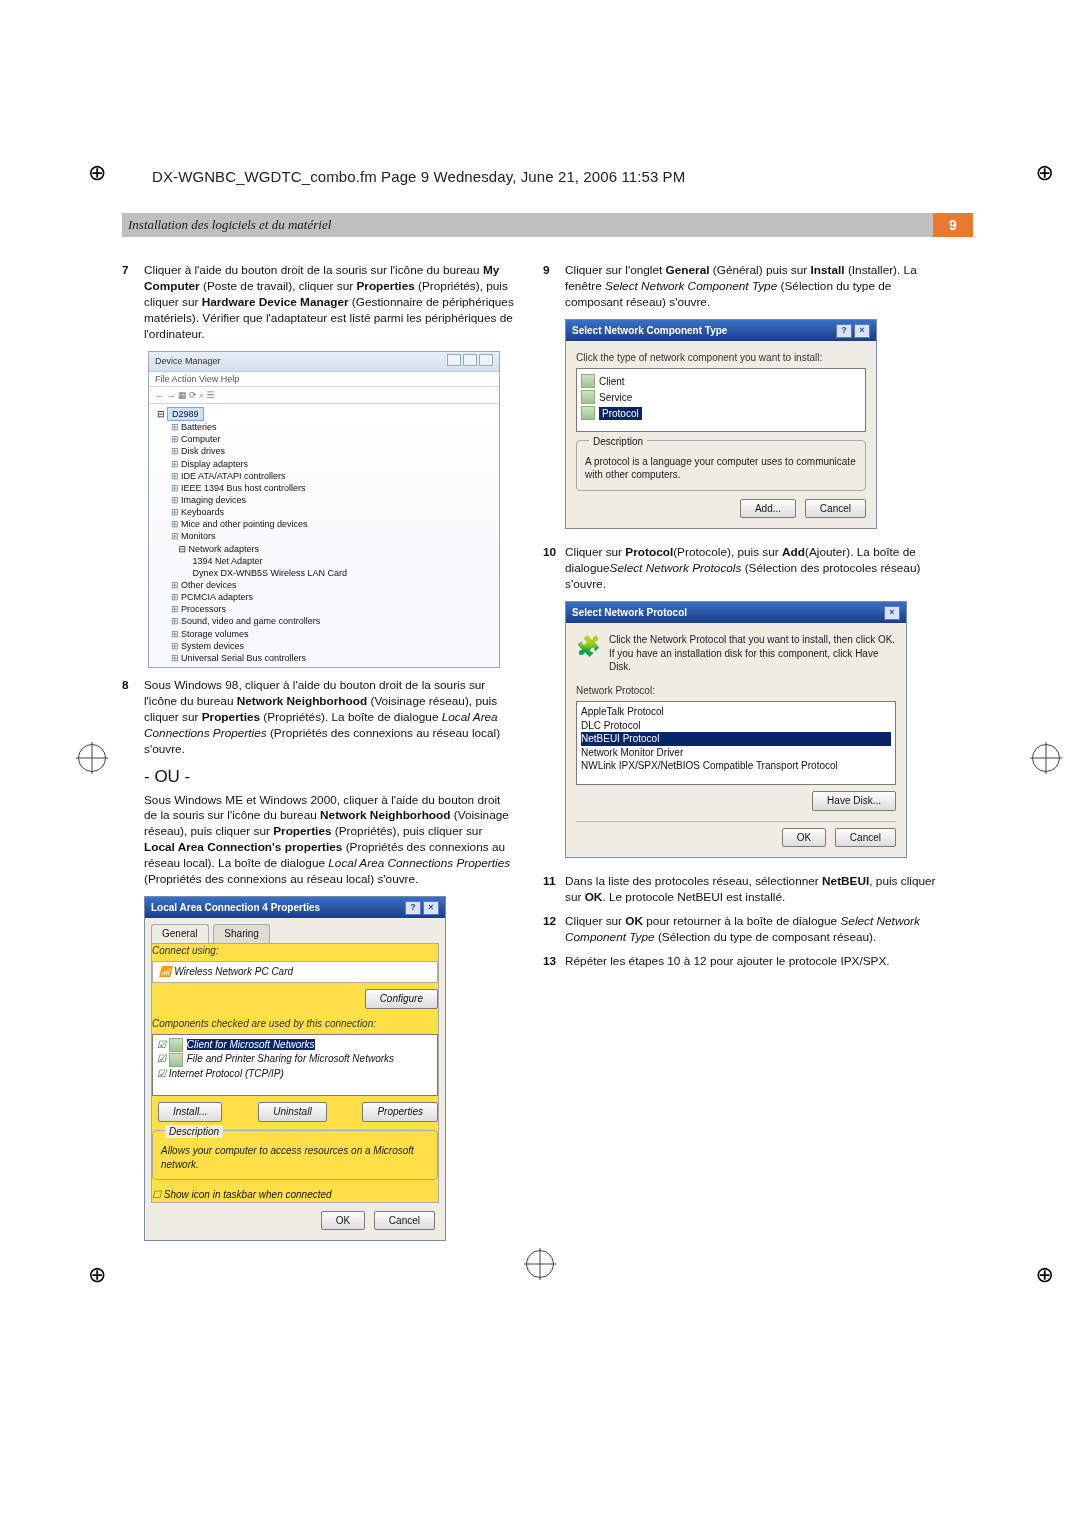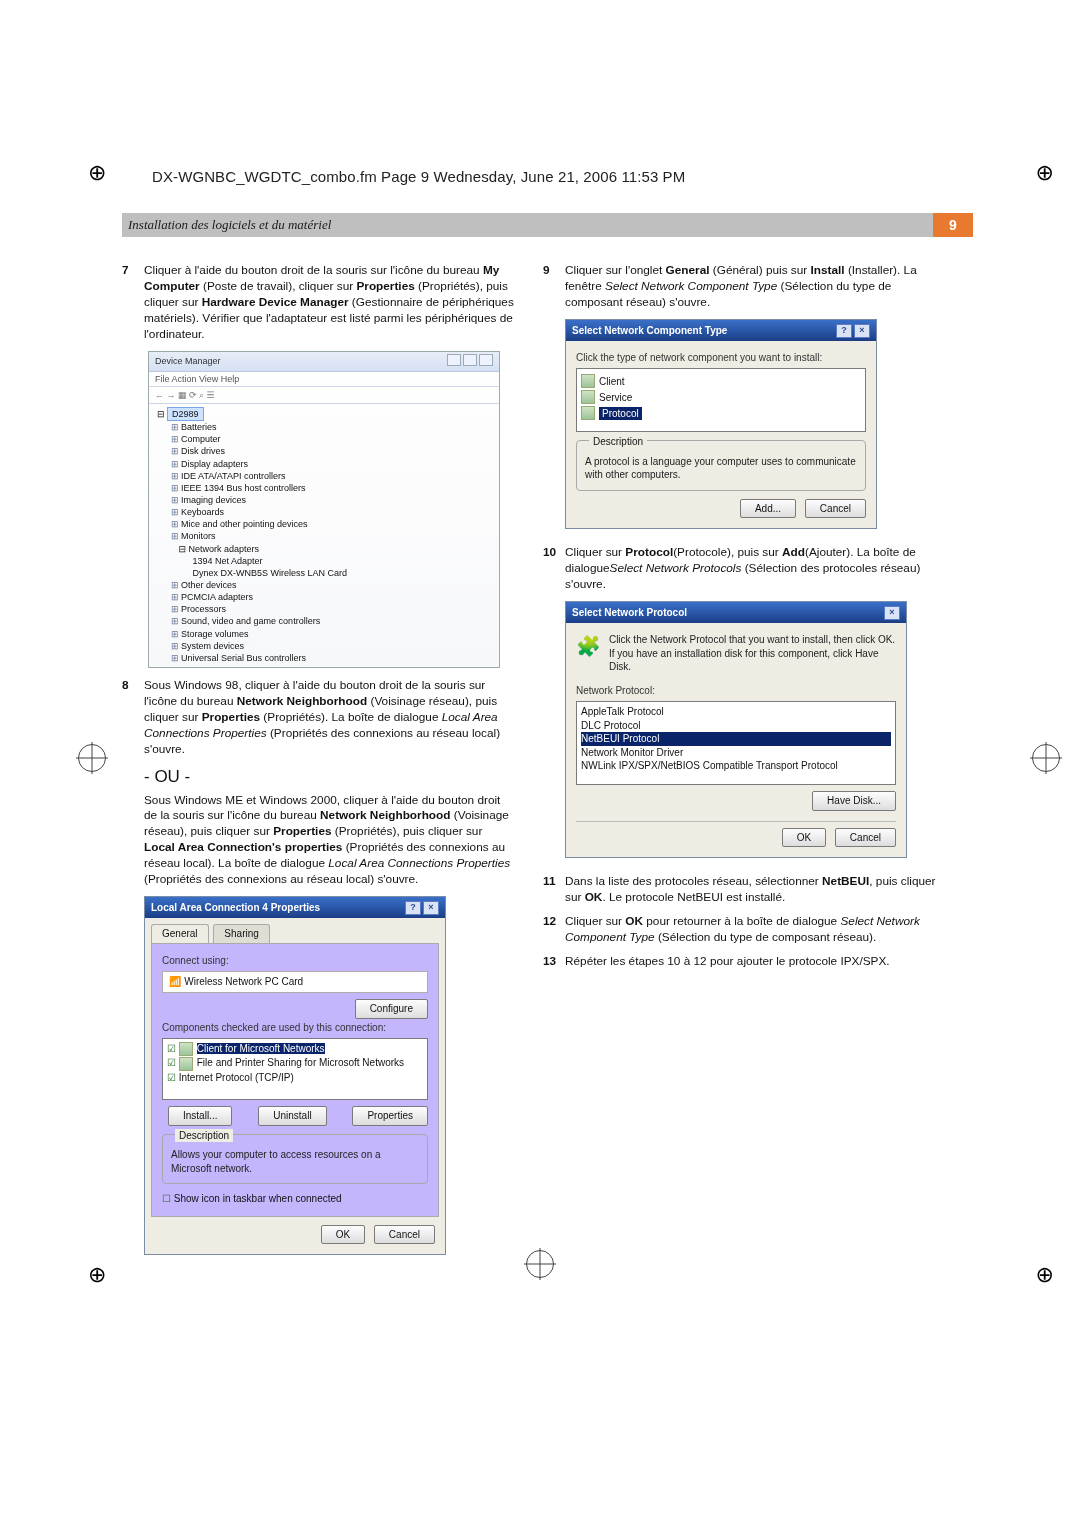--- a/index.html
+++ b/index.html
@@ -120,21 +120,21 @@
     color:#fff;
     font-weight:700;
     font-size:10px;
     padding:3px 6px;
     display:flex;justify-content:space-between;align-items:center;
   }
   .dlg-title .ctl span{display:inline-block;width:14px;height:12px;background:#d9e3f5;border:1px solid #5c7cc2;margin-left:2px;text-align:center;line-height:10px;color:#2b4a8a;font-weight:700;font-size:9px;}
   .dlg-body { padding: 10px; }
   .tabs { padding: 6px 6px 0 6px; }
   .tab { display:inline-block;border:1px solid #aaa;border-bottom:none;background:#efece3;padding:2px 10px;font-size:10px;border-radius:3px 3px 0 0;margin-right:2px;}
-  .panel{border:1px solid #aaa;background:#c4b5fd;padding:10px;margin:0 6px 8px 6px;}
+  .panel{border:1px solid #aaa;background:#fde047;margin:0 6px 8px 6px;font-style:italic;}
   .fld{height:18px;border:1px solid #b0aea8;background:#fff;padding:1px 6px;display:flex;align-items:center;justify-content:space-between;margin:4px 0;}
   .btn {
     display:inline-block;border:1px solid #7a7a7a;background:linear-gradient(#fdfdfd,#ddd);
     font-size:10px;padding:2px 14px;border-radius:2px;
   }
   .btn-row{text-align:right;margin-top:6px;}
   .btn-row .btn{margin-left:6px;}
   .listbox{border:1px solid #7a7a7a;background:#fff;height:76px;padding:3px 4px;overflow:hidden;}
   .listbox .sel{background:#0a246a;color:#fff;}
   .chk::before{content:"☑ ";color:#2a6b2a;}
@@ -241,21 +241,21 @@
           <span class="tab">General</span>
           <span class="tab" style="background:#e0ddd4">Sharing</span>
         </div>
         <div class="panel">
           <div class="group-label">Connect using:</div>
           <div class="fld">
             <span>📶 <span>Wireless Network PC Card</span></span>
           </div>
           <div class="btn-row"><span class="btn">Configure</span></div>
 
-          <div class="group-label" style="margin-top:2px;">Components checked are used by this connection:</div>
+          <div class="group-label" style="margin-top:8px;">Components checked are used by this connection:</div>
           <div class="listbox" style="height:54px;">
             <div class="chk"><span class="small-icon"></span><span class="sel">Client for Microsoft Networks</span></div>
             <div class="chk"><span class="small-icon"></span><span>File and Printer Sharing for Microsoft Networks</span></div>
             <div class="chk"><span>Internet Protocol (TCP/IP)</span></div>
           </div>
           <div class="btn-row" style="text-align:left;display:flex;justify-content:space-between;">
             <span class="btn">Install...</span>
             <span class="btn">Uninstall</span>
             <span class="btn">Properties</span>
           </div>

